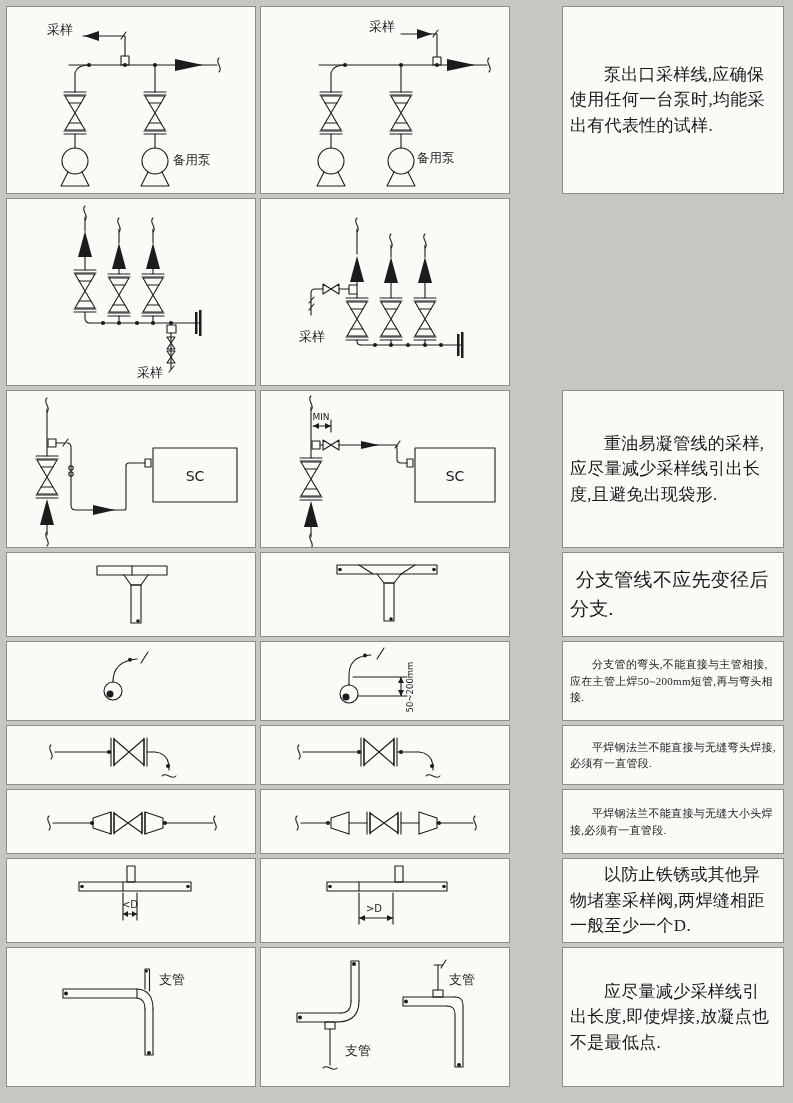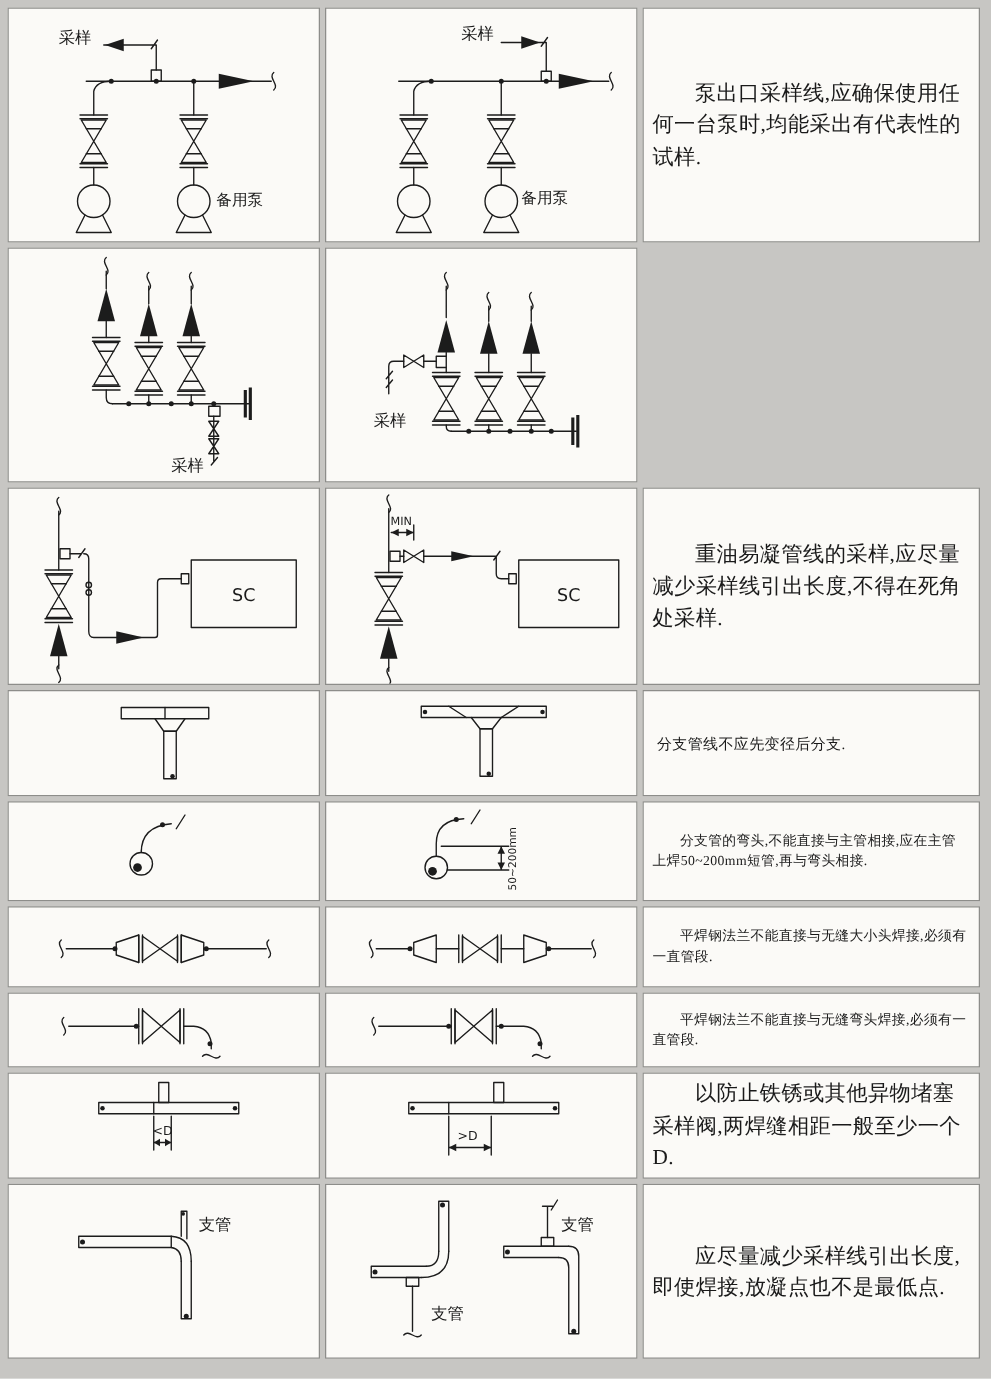--- a/index.html
+++ b/index.html
@@ -8,27 +8,27 @@
     width:793px;height:1103px;box-sizing:border-box;
     background:#c7c6c3;
     padding:6px 9px 16px 6px;
     display:flex;flex-direction:column;gap:4px;justify-content:space-between;
   }
   .row{display:grid;grid-template-columns:250px 250px 1fr;gap:4px;}
   .cell{
     background:#fbfaf7;border:1px solid #8d8d8a;box-sizing:border-box;
     display:flex;align-items:center;justify-content:center;overflow:hidden;
   }
-  .note-cell{justify-content:flex-start;padding:4px 7px;}
+  .note-cell{justify-content:flex-start;padding:4px 7px;margin-left:48px;}
   .note{
     font-family:"Liberation Serif","DejaVu Serif",serif;
     color:#1a1a1a;margin:0;text-indent:2em;
     font-size:17px;line-height:1.5;letter-spacing:.3px;font-weight:500;
   }
-  .note-lg{font-size:12px;text-indent:.3em;}
+  .note-lg{font-size:19px;text-indent:.3em;}
   .note-md{font-size:11px;}
   svg{display:block;}
   .ln{fill:none;stroke:#1c1c1c;stroke-width:1.1;stroke-linecap:round;stroke-linejoin:round;}
   .fl{fill:#1c1c1c;stroke:none;}
   .dlab{font-family:"DejaVu Sans",sans-serif;fill:#1b1b1b;}
 </style>
 </head>
 <body>
 
 <svg width="0" height="0" style="position:absolute">
@@ -189,21 +189,21 @@
         <polygon class="fl" points="100,50 100,58 118,54"></polygon>
         <rect class="ln" x="146" y="68" width="6" height="8"></rect>
         <rect class="ln" x="154" y="57" width="80" height="54"></rect>
         <text class="dlab" x="194" y="90" font-size="14" text-anchor="middle">SC</text>
         <use href="#vgv" x="50" y="88"></use>
         <polygon class="fl" points="50,110 43,136 57,136"></polygon>
         <use href="#brk" x="50" y="150"></use>
       </svg>
     </div>
     <div class="cell note-cell">
-      <p class="note">重油易凝管线的采样,应尽量减少采样线引出长度,不得在死角处采样.</p>
+      <p class="note">重油易凝管线的采样,应尽量减少采样线引出长度,且避免出现袋形.</p>
     </div>
   </div>
 
   <div class="row" style="height:85px">
     <div class="cell">
       <svg width="248" height="81" viewBox="0 0 248 81">
         <rect class="ln" x="90" y="12" width="70" height="9"></rect>
         <path class="ln" d="M125,12V21"></path>
         <path class="ln" d="M117,21L124,31H134L141,21"></path>
         <rect class="ln" x="124" y="31" width="10" height="38"></rect>
@@ -242,20 +242,47 @@
         <path class="ln" d="M88,42V32M88,32Q88,13 110,12M116,16L123,5"></path>
         <circle class="fl" cx="104" cy="12.6" r="2"></circle>
         <path class="ln" d="M92,34H146M97,53H146M140,34V53"></path>
         <polygon class="fl" points="140,34 137,40 143,40"></polygon>
           <polygon class="fl" points="140,53 137,47 143,47"></polygon>
         <text class="dlab" x="152" y="44" font-size="8.5" text-anchor="middle" transform="rotate(-90 152 44)">50~200mm</text>
       </svg>
     </div>
     <div class="cell note-cell">
       <p class="note note-md">分支管的弯头,不能直接与主管相接,应在主管上焊50~200mm短管,再与弯头相接.</p>
+    </div>
+  </div>
+
+  <div class="row" style="height:60px">
+    <div class="cell">
+      <svg width="248" height="56" viewBox="0 0 248 56">
+        <use href="#brk" x="44" y="25"></use>
+        <path class="ln" d="M48,25H104M140,25H148M148,25Q160,26 162,38V43"></path>
+        <circle class="fl" cx="102" cy="25" r="2"></circle>
+          <circle class="fl" cx="161" cy="39" r="2"></circle>
+        <use href="#fgv" x="122" y="25"></use>
+        <use href="#hbrk" x="162" y="49"></use>
+      </svg>
+    </div>
+    <div class="cell">
+      <svg width="248" height="56" viewBox="0 0 248 56">
+        <use href="#brk" x="38" y="25"></use>
+        <path class="ln" d="M42,25H100M136,25H158M158,25Q170,26 172,38V43"></path>
+        <circle class="fl" cx="98" cy="25" r="2"></circle>
+          <circle class="fl" cx="140" cy="25" r="2"></circle>
+          <circle class="fl" cx="171" cy="39" r="2"></circle>
+        <use href="#fgv" x="118" y="25"></use>
+        <use href="#hbrk" x="172" y="49"></use>
+      </svg>
+    </div>
+    <div class="cell note-cell">
+      <p class="note note-md">平焊钢法兰不能直接与无缝弯头焊接,必须有一直管段.</p>
     </div>
   </div>
 
   <div class="row" style="height:65px">
     <div class="cell">
       <svg width="248" height="61" viewBox="0 0 248 61">
         <use href="#brk" x="42" y="32"></use>
         <path class="ln" d="M46,32H86M156,32H206"></path>
         <circle class="fl" cx="85" cy="32" r="2"></circle>
           <circle class="fl" cx="158" cy="32" r="2"></circle>
@@ -277,47 +304,20 @@
         <path class="ln" d="M109,22V42L123,32ZM137,22V42L123,32Z"></path>
         <path class="ln" d="M158,21L176,27V37L158,43Z"></path>
         <use href="#brk" x="214" y="32"></use>
       </svg>
     </div>
     <div class="cell note-cell">
       <p class="note note-md">平焊钢法兰不能直接与无缝大小头焊接,必须有一直管段.</p>
     </div>
   </div>
 
-  <div class="row" style="height:60px">
-    <div class="cell">
-      <svg width="248" height="56" viewBox="0 0 248 56">
-        <use href="#brk" x="44" y="25"></use>
-        <path class="ln" d="M48,25H104M140,25H148M148,25Q160,26 162,38V43"></path>
-        <circle class="fl" cx="102" cy="25" r="2"></circle>
-          <circle class="fl" cx="161" cy="39" r="2"></circle>
-        <use href="#fgv" x="122" y="25"></use>
-        <use href="#hbrk" x="162" y="49"></use>
-      </svg>
-    </div>
-    <div class="cell">
-      <svg width="248" height="56" viewBox="0 0 248 56">
-        <use href="#brk" x="38" y="25"></use>
-        <path class="ln" d="M42,25H100M136,25H158M158,25Q170,26 172,38V43"></path>
-        <circle class="fl" cx="98" cy="25" r="2"></circle>
-          <circle class="fl" cx="140" cy="25" r="2"></circle>
-          <circle class="fl" cx="171" cy="39" r="2"></circle>
-        <use href="#fgv" x="118" y="25"></use>
-        <use href="#hbrk" x="172" y="49"></use>
-      </svg>
-    </div>
-    <div class="cell note-cell">
-      <p class="note note-md">平焊钢法兰不能直接与无缝弯头焊接,必须有一直管段.</p>
-    </div>
-  </div>
-
   <div class="row" style="height:85px">
     <div class="cell">
       <svg width="248" height="81" viewBox="0 0 248 81">
         <rect class="ln" x="72" y="22" width="112" height="9"></rect>
         <circle class="fl" cx="75" cy="26.5" r="1.8"></circle>
           <circle class="fl" cx="181" cy="26.5" r="1.8"></circle>
         <path class="ln" d="M116,22V31"></path>
         <rect class="ln" x="120" y="6" width="8" height="16"></rect>
         <path class="ln" d="M116,33V60M130,33V60M116,54H130"></path>
         <polygon class="fl" points="116,54 121,51 121,57"></polygon>

